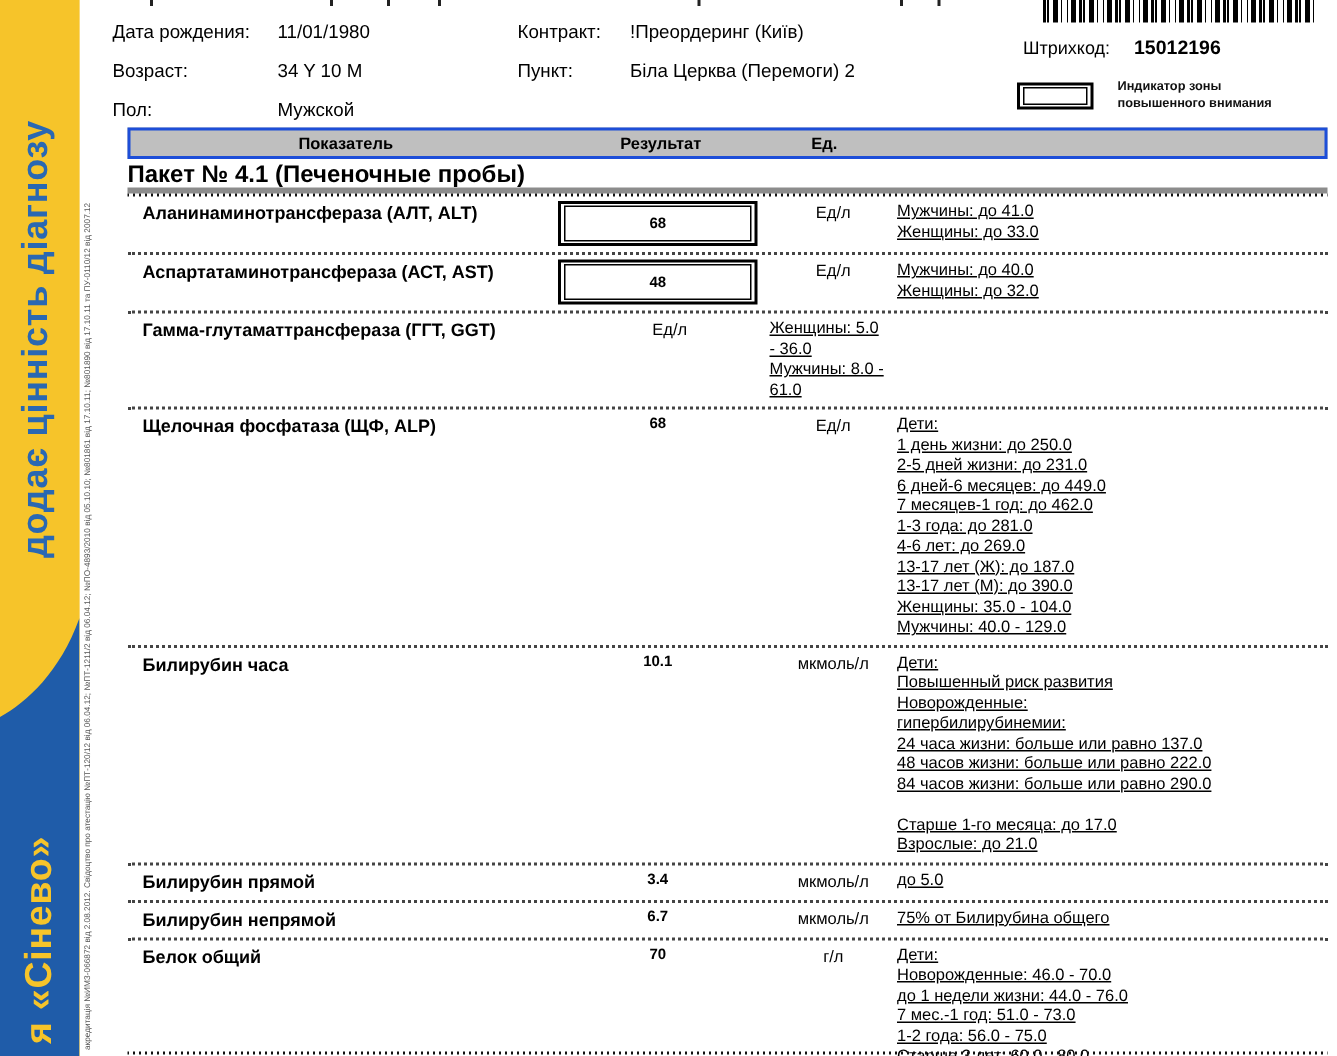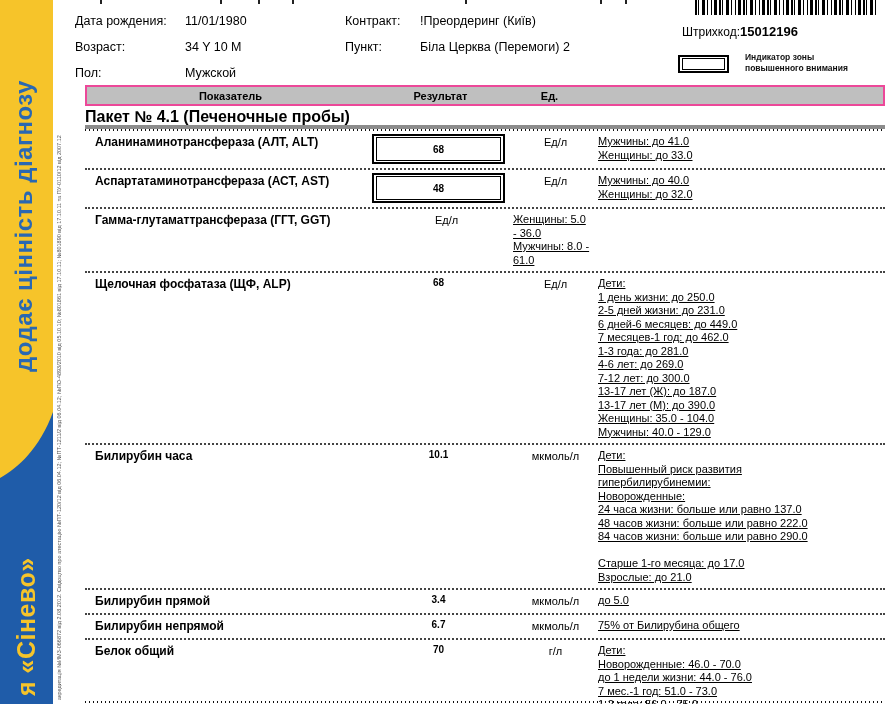--- a/index.html
+++ b/index.html
@@ -42,32 +42,32 @@
   }
 
   
   .barcode{
     position:absolute;left:630px;top:0;width:182px;height:15px;
     background:repeating-linear-gradient(90deg,
       #000 0 2px,#fff 2px 3px,#000 3px 4px,#fff 4px 7px,
       #000 7px 10px,#fff 10px 12px,#000 12px 13px,#fff 13px 16px,
       #000 16px 17px,#fff 17px 19px,#000 19px 22px,#fff 22px 24px);
   }
-  .barcode-row{position:absolute;left:617px;top:24px;display:flex;align-items:baseline;}
+  .barcode-row{position:absolute;left:617px;top:24px;display:flex;gap:16px;align-items:baseline;}
   .barcode-label{font-size:12px;}
   .barcode-value{font-size:13px;font-weight:bold;}
   .indicator-box{position:absolute;left:613px;top:55px;width:47px;height:14px;border:2px solid #000;display:flex;}
   .indicator-box .in{flex:1;border:1px solid #000;margin:1px 2px;background:#fff;}
   .indicator-text{position:absolute;left:680px;top:52px;font-size:8.5px;line-height:11px;color:#111;font-weight:bold;}
 
   
   .rtable{position:absolute;left:20px;right:6px;top:85px;}
   .thead{
     display:grid;grid-template-columns:287px 133px 85px 1fr;
-    background:#BFBFBF;border:2px solid #ec4899;height:17px;align-items:center;
+    background:#BFBFBF;border:2px solid #1d4ed8;height:17px;align-items:center;
     font-weight:bold;font-size:11px;text-align:center;
   }
   .section-title{font-weight:bold;font-size:16px;padding:2px 0 1px 0;height:15px;}
   .graybar{height:4px;background:#8C8C8C;margin-top:1px;}
   .sep{height:2px;background-image:repeating-linear-gradient(90deg,#111 0 1px,transparent 1px 4px);}
 
   .trow{
     display:grid;grid-template-columns:287px 133px 85px 1fr;
     padding:4px 0 4px 0;
     border-bottom:2px dotted #444;
@@ -192,36 +192,35 @@
             <div class="c-result"><span>68</span></div>
             <div class="c-unit">Ед/л</div>
             <div class="c-ref">
               <div class="ref-line">Дети:</div>
               <div class="ref-line">1 день жизни: до 250.0</div>
               <div class="ref-line">2-5 дней жизни: до 231.0</div>
               <div class="ref-line">6 дней-6 месяцев: до 449.0</div>
               <div class="ref-line">7 месяцев-1 год: до 462.0</div>
               <div class="ref-line">1-3 года: до 281.0</div>
               <div class="ref-line">4-6 лет: до 269.0</div>
-              <div class="ref-line">7-12 лет: до 300.0</div>
               <div class="ref-line">13-17 лет (Ж): до 187.0</div>
               <div class="ref-line">13-17 лет (М): до 390.0</div>
               <div class="ref-line">Женщины: 35.0 - 104.0</div>
               <div class="ref-line">Мужчины: 40.0 - 129.0</div>
             </div>
           </div>
           <div class="trow">
             <div class="c-name">Билирубин часа</div>
             <div class="c-result"><span>10.1</span></div>
             <div class="c-unit">мкмоль/л</div>
             <div class="c-ref">
               <div class="ref-line">Дети:</div>
               <div class="ref-line">Повышенный риск развития</div>
+              <div class="ref-line">Новорожденные:</div>
               <div class="ref-line">гипербилирубинемии:</div>
-              <div class="ref-line">Новорожденные:</div>
               <div class="ref-line">24 часа жизни: больше или равно 137.0</div>
               <div class="ref-line">48 часов жизни: больше или равно 222.0</div>
               <div class="ref-line">84 часов жизни: больше или равно 290.0</div>
               <div class="ref-line"></div>
               <div class="ref-line">Старше 1-го месяца: до 17.0</div>
               <div class="ref-line">Взрослые: до 21.0</div>
             </div>
           </div>
           <div class="trow">
             <div class="c-name">Билирубин прямой</div>

